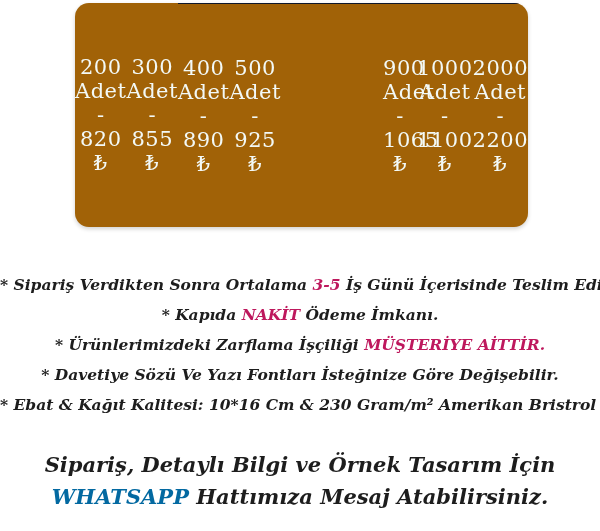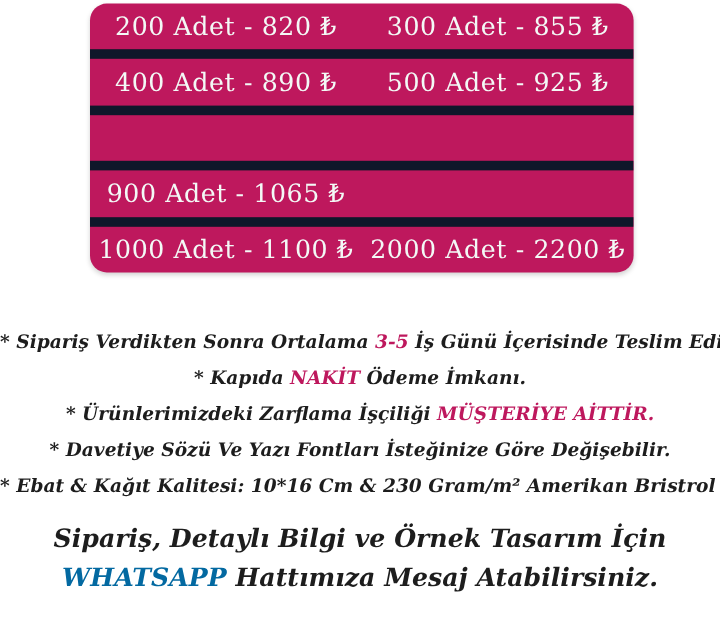--- a/index.html
+++ b/index.html
@@ -16,34 +16,35 @@
     font-family: "DejaVu Serif", "Liberation Serif", serif;
   }
 
   
   .price-table {
     position: absolute;
     left: 75px;
     top: 3px;
     width: 453px;
     height: 224px;
-    background: #be185d;
+    background: #a16207;
     border-radius: 14px;
     box-shadow: 0 2px 4px rgba(0,0,0,0.18);
     display: flex;
-    flex-direction: column;
+    flex-direction: row;
     overflow: hidden;
   }
   .price-row {
     flex: 1;
     display: flex;
     align-items: center;
   }
   .price-row + .price-row {
-    border-top: 8px solid #0f172a;
+    border-top: 1px solid #0f172a;
+    justify-content: flex-end;
   }
   .price-cell {
     width: 50%;
     text-align: center;
     color: #f3f9f6;
     font-size: 21px;
     letter-spacing: 0.5px;
   }
 
   
@@ -64,21 +65,21 @@
     white-space: nowrap;
   }
   .hl-red {
     color: #be185d;
   }
 
   
   .footer {
     position: absolute;
     left: 0;
-    top: 433px;
+    top: 449px;
     width: 600px;
     text-align: center;
     font-style: italic;
     font-weight: 600;
     font-size: 21px;
     color: #1d1d1d;
   }
   .footer-line {
     height: 32px;
     line-height: 32px;

